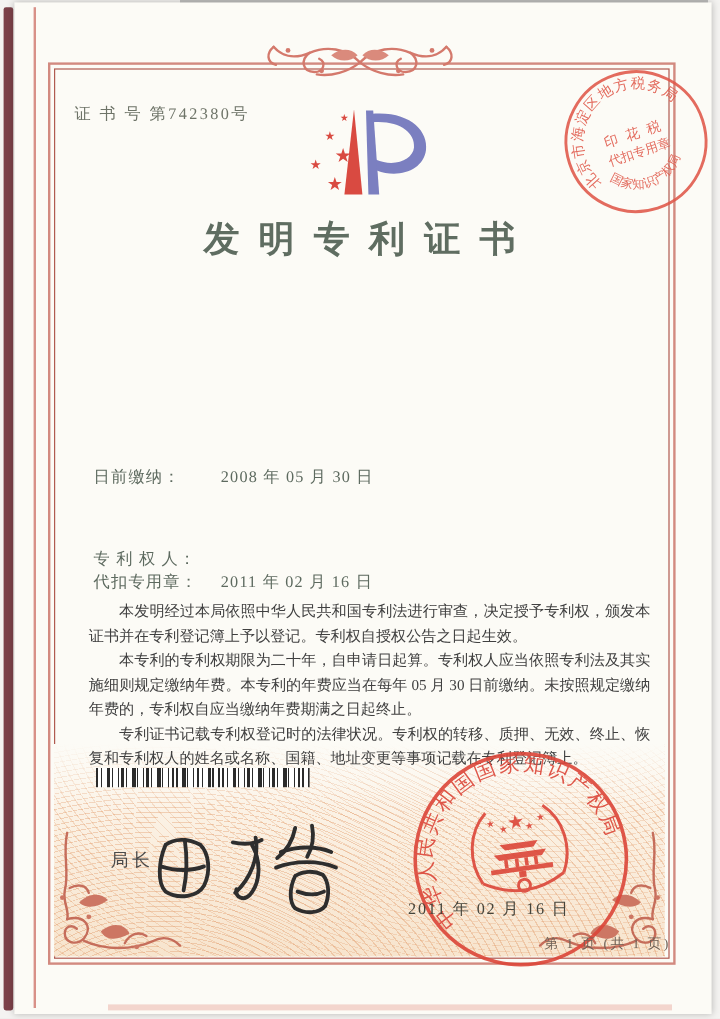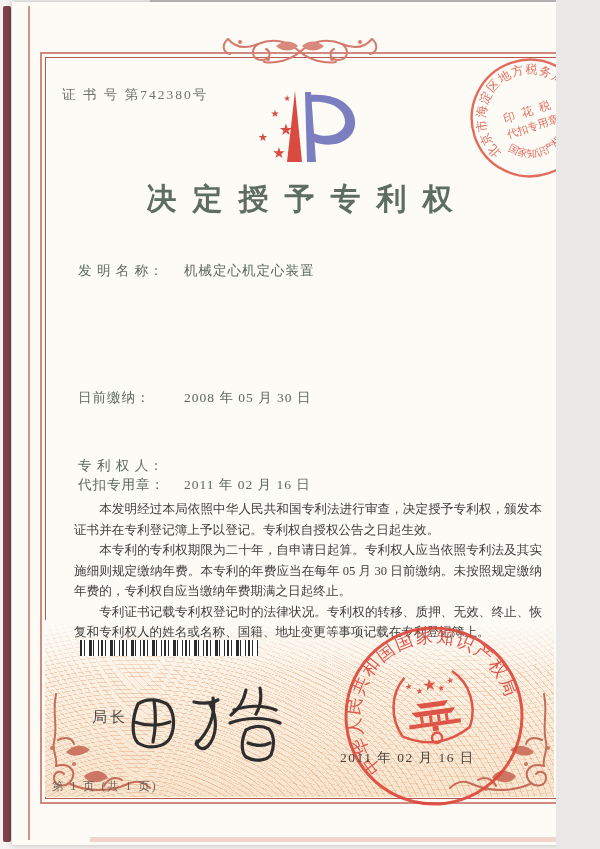--- a/index.html
+++ b/index.html
@@ -1,16 +1,16 @@
 <!DOCTYPE html>
 <html><head>
 <meta charset="utf-8">
 <style>
   html,body{margin:0;padding:0;background:#e9e8e6;}
-  .stage{position:relative;width:556px;height:849px;overflow:hidden;
+  .stage{position:relative;width:600px;height:849px;overflow:hidden;
          background:#f4f3f1;font-family:"Liberation Serif","DejaVu Serif",serif;}
   .abs{position:absolute;}
   
   .spine{left:3px;top:6px;width:8px;height:836px;background:#7c4149;border-radius:2px;}
   
   .paper{left:12px;top:2px;width:581px;height:843px;background:#fcfbf6;
          box-shadow:0 0 6px rgba(0,0,0,.25);}
   .top-shadow{left:150px;top:0;width:440px;height:2px;background:#8f8f8f;opacity:.6;}
   .bottom-page-edge{left:90px;top:837px;width:470px;height:5px;background:#ecbcb2;opacity:.6;}
   
@@ -35,21 +35,21 @@
   .row .val{margin-left:4px;}
   .body-text{left:74px;top:499px;width:468px;z-index:2;font-size:12.6px;line-height:20.5px;
        color:#404040;text-align:justify;}
   .body-text p{margin:0;text-indent:2em;}
   .barcode{left:80px;top:640px;width:178px;height:16px;z-index:2;background:
     repeating-linear-gradient(90deg,#2b2b2b 0 2px,#fff 2px 4px,#2b2b2b 4px 5px,#fff 5px 9px,
       #2b2b2b 9px 12px,#fff 12px 13px,#2b2b2b 13px 14px,#fff 14px 18px,#2b2b2b 18px 19px,#fff 19px 21px);}
   .director{left:92px;top:708px;font-size:15px;letter-spacing:3px;color:#4a4a4a;z-index:3;text-align:center;}
   .sig{left:118px;top:678px;z-index:3;}
   .seal-date{left:340px;top:749px;font-size:13.5px;letter-spacing:1.5px;color:#45453c;z-index:4;}
-  .footer{left:52px;top:779px;width:519px;text-align:left;font-size:11.5px;
+  .footer{left:40px;top:779px;width:519px;text-align:right;font-size:11.5px;
           letter-spacing:2px;color:#6f6257;z-index:3;}
   svg{display:block;}
 </style>
 </head>
 <body>
 
 <div class="stage">
 
   <div class="abs spine"></div>
 
@@ -113,26 +113,22 @@
         <textPath href="#taxTop" startOffset="2">北京市海淀区地方税务局</textPath>
       </text>
       <text font-size="10.5">
         <textPath href="#taxBot" startOffset="4">国家知识产权局</textPath>
       </text>
       <text x="0" y="-3" text-anchor="middle" font-size="12" letter-spacing="2">印 花 税</text>
       <text x="0" y="13" text-anchor="middle" font-size="11">代扣专用章</text>
     </g>
   </svg>
 
-  <div class="abs title">决定授予专利权</div>
-
-  <div class="abs row" style="top:262px">
-    <span class="lbl">发 明 名 称：</span>
-    <span class="val">机械定心机定心装置</span>
-  </div>
+  <div class="abs title">发明专利证书</div>
+
   <div class="abs row" style="top:389px">
     <span class="lbl">日前缴纳：</span>
     <span class="val">2008 年 05 月 30 日</span>
   </div>
   <div class="abs row" style="top:457px">
     <span class="lbl">专 利 权 人：</span>
   </div>
   <div class="abs row" style="top:476px">
     <span class="lbl">代扣专用章：</span>
     <span class="val">2011 年 02 月 16 日</span>

